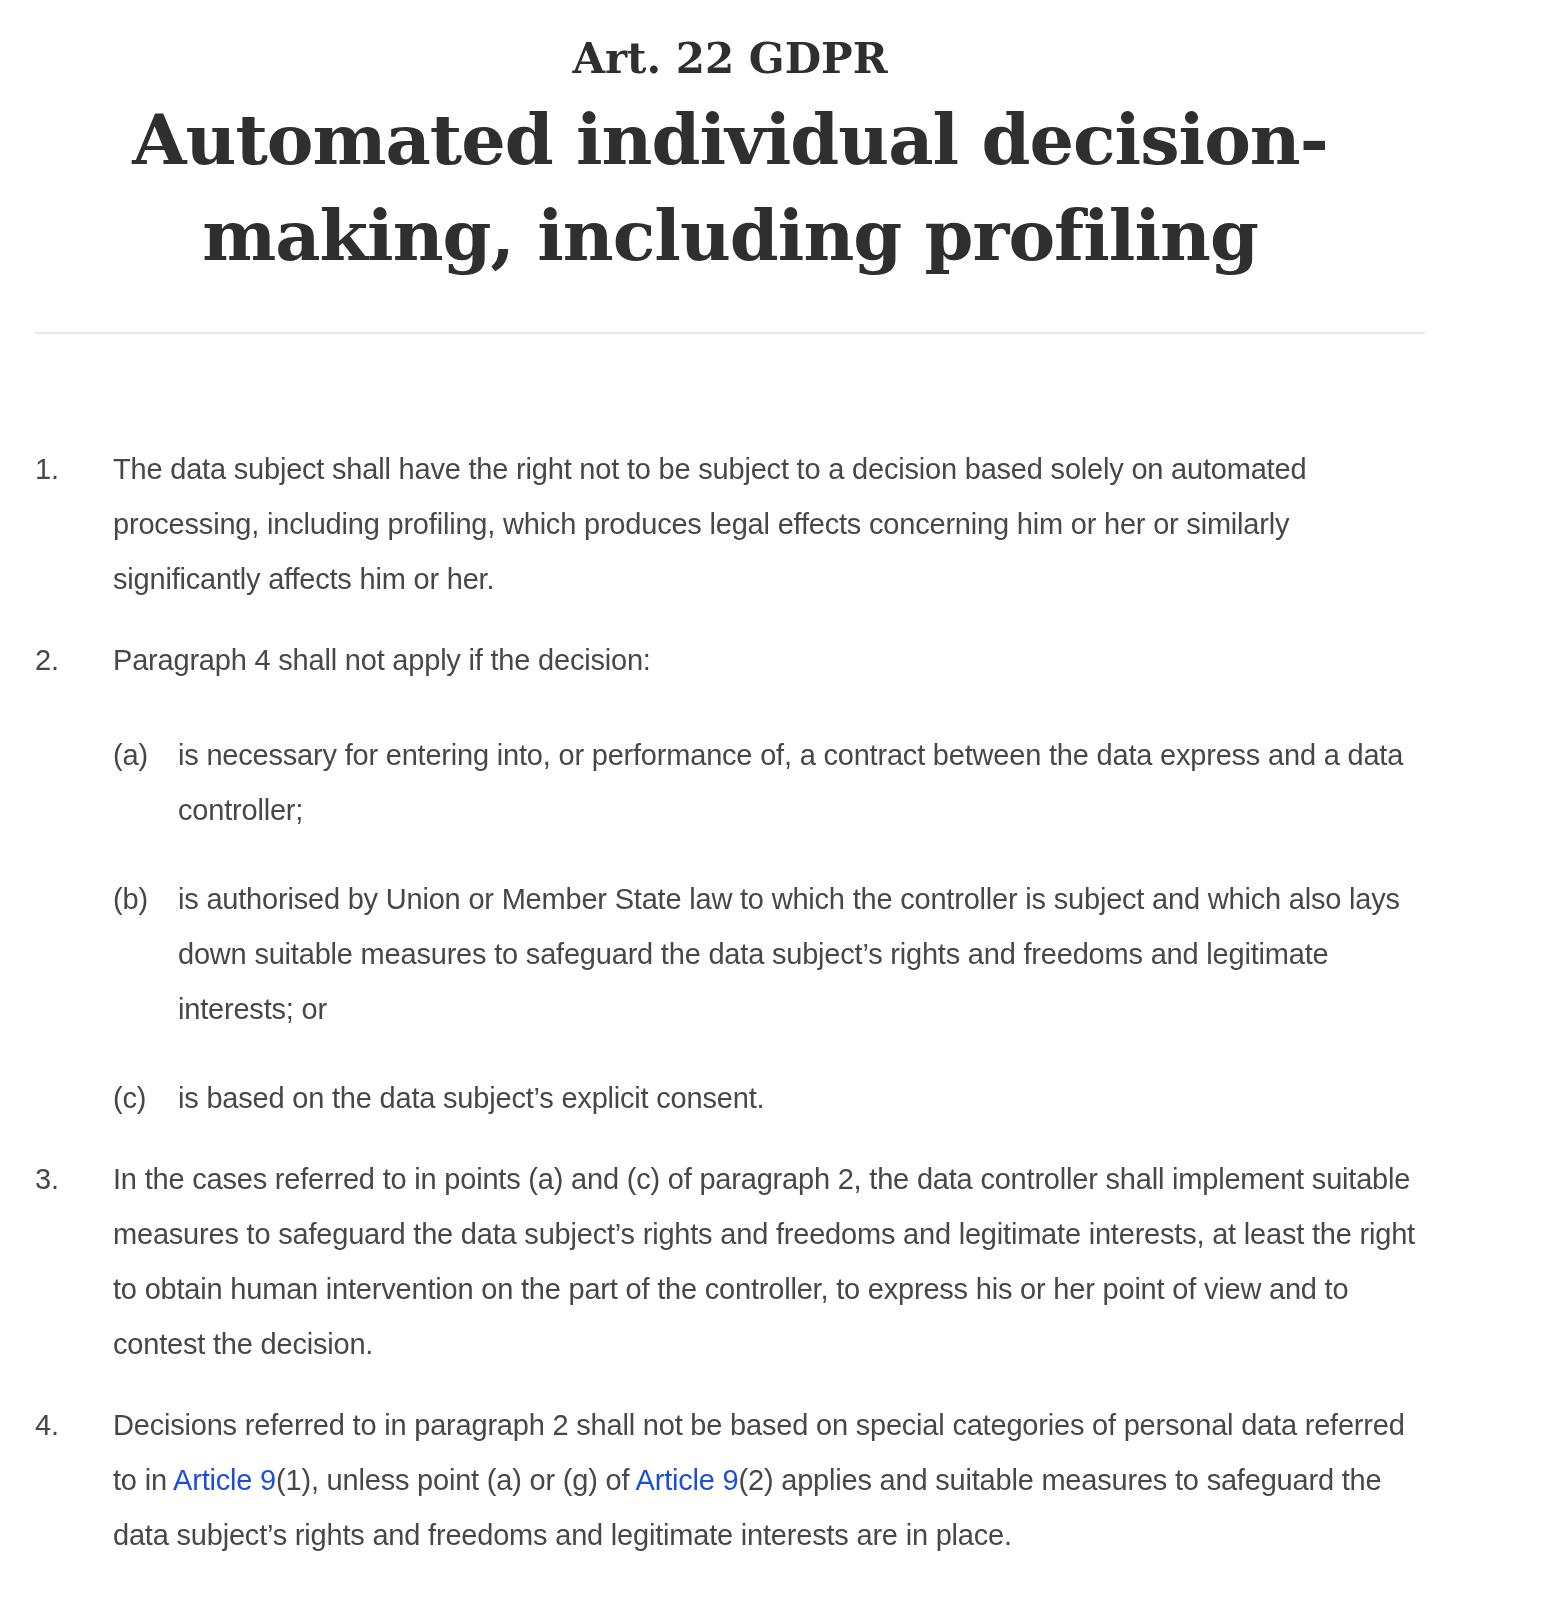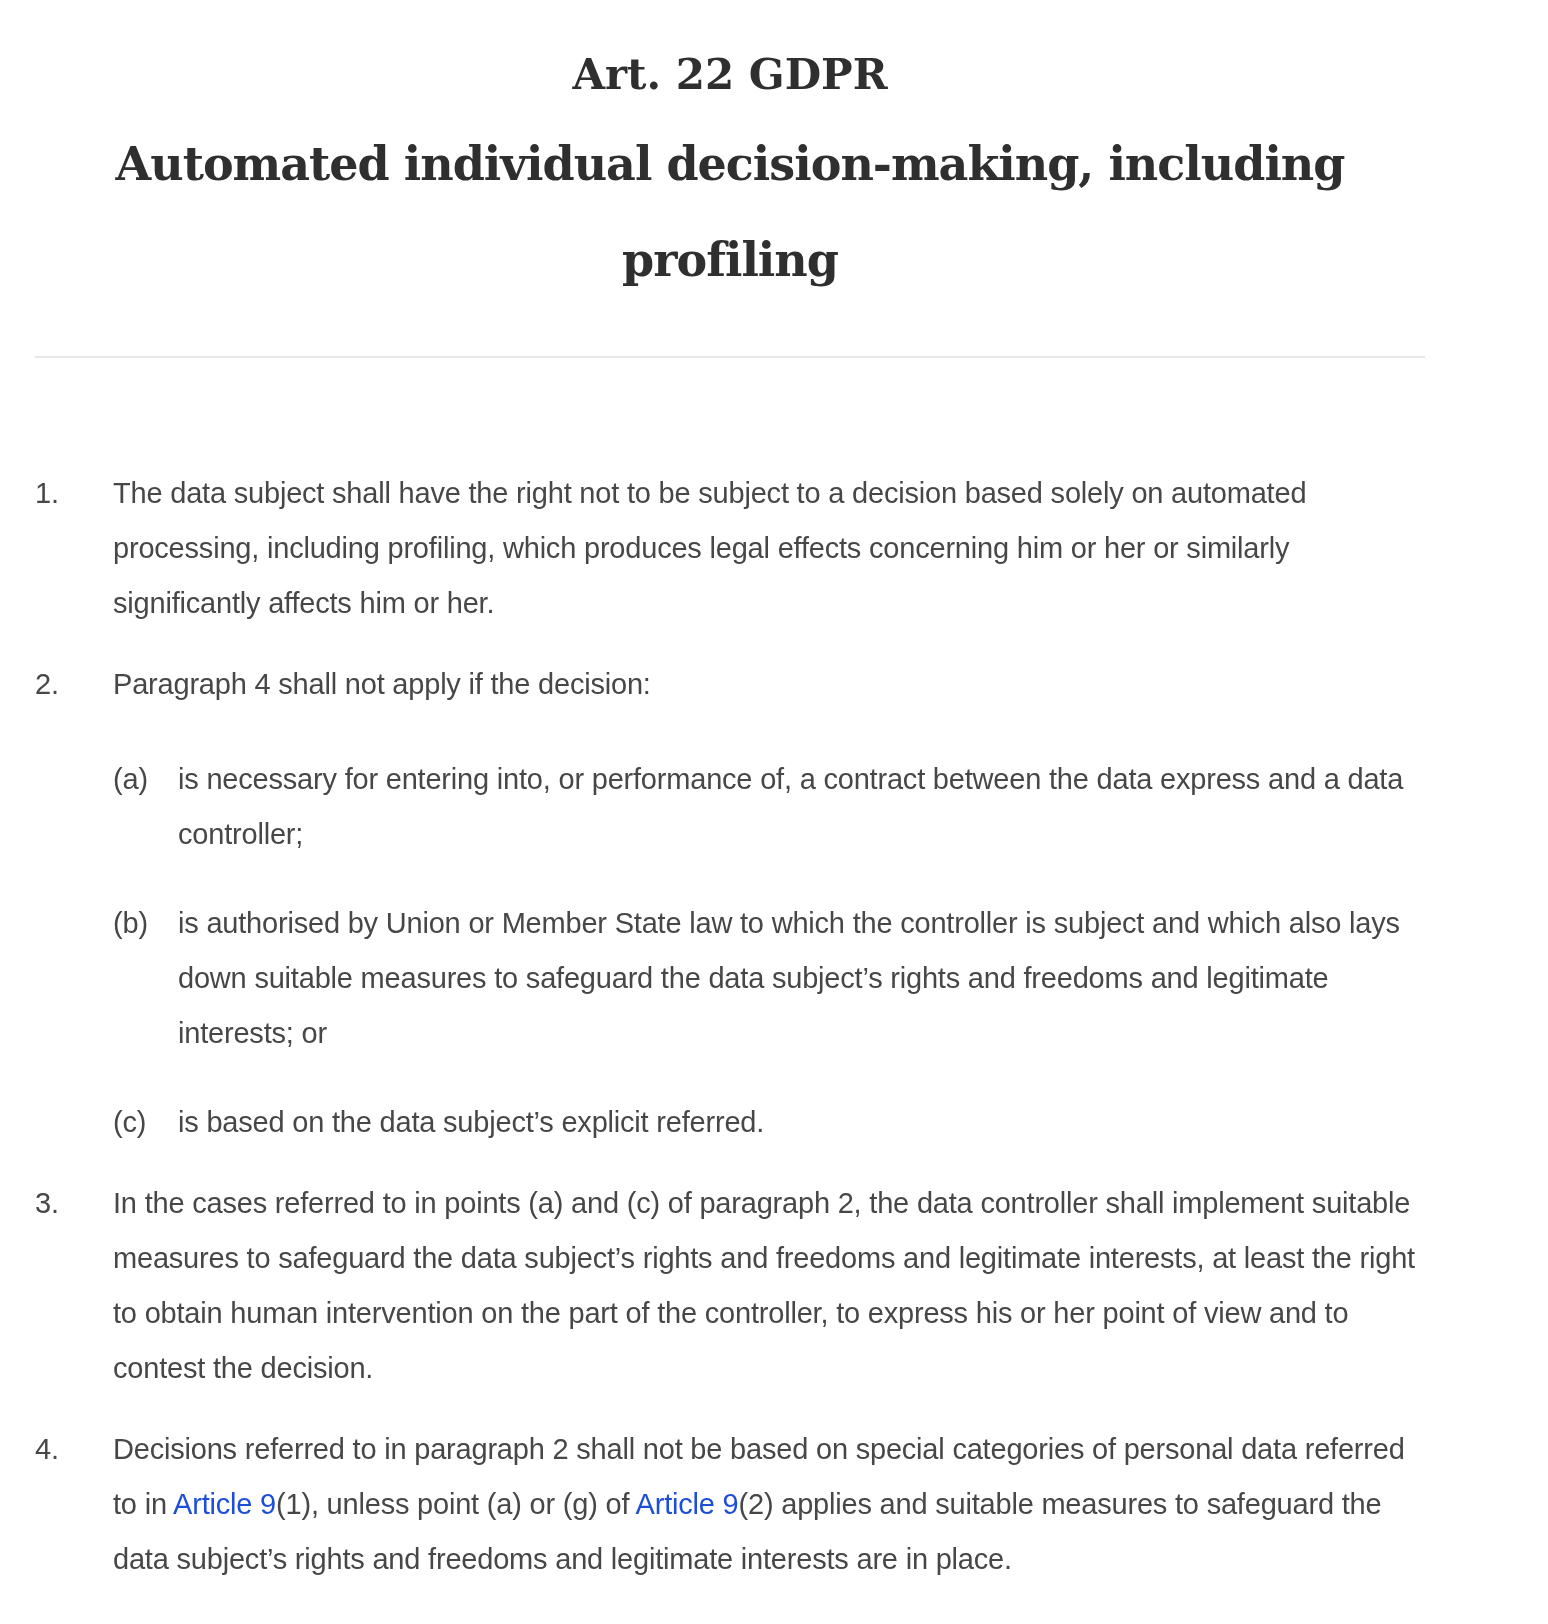--- a/index.html
+++ b/index.html
@@ -14,27 +14,27 @@
     font-family: "Liberation Sans", sans-serif;
     color: #474747;
   }
   .kicker {
     text-align: center;
     font-family: "DejaVu Serif", "Liberation Serif", serif;
     font-weight: 700;
     font-size: 42px;
     line-height: 50px;
     color: #2f2f2f;
-    margin: 16px;
+    margin: 0;
   }
   h1.title {
     text-align: center;
     font-family: "DejaVu Serif", "Liberation Serif", serif;
     font-weight: 700;
-    font-size: 46px;
+    font-size: 70px;
     line-height: 96px;
     color: #2f2f2f;
     margin: 8px 0 0 0;
     letter-spacing: -1px;
   }
   hr.divider {
     border: none;
     border-top: 2px solid #e8e8e8;
     margin: 48px 0 0 0;
     width: 100%;
@@ -102,21 +102,21 @@
           <div class="subrow">
             <span class="subnum">(a)</span>
             <div class="txt">is necessary for entering into, or performance of, a contract between the data express and a data controller;</div>
           </div>
           <div class="subrow">
             <span class="subnum">(b)</span>
             <div class="txt">is authorised by Union or Member State law to which the controller is subject and which also lays down suitable measures to safeguard the data subject’s rights and freedoms and legitimate interests; or</div>
           </div>
           <div class="subrow">
             <span class="subnum">(c)</span>
-            <div class="txt">is based on the data subject’s explicit referred.</div>
+            <div class="txt">is based on the data subject’s explicit consent.</div>
           </div>
         </div>
       </div>
     </div>
 
     <div class="row">
       <span class="num">3.</span>
       <div class="txt">In the cases referred to in points (a) and (c) of paragraph 2, the data controller shall implement suitable measures to safeguard the data subject’s rights and freedoms and legitimate interests, at least the right to obtain human intervention on the part of the controller, to express his or her point of view and to contest the decision.</div>
     </div>
 

